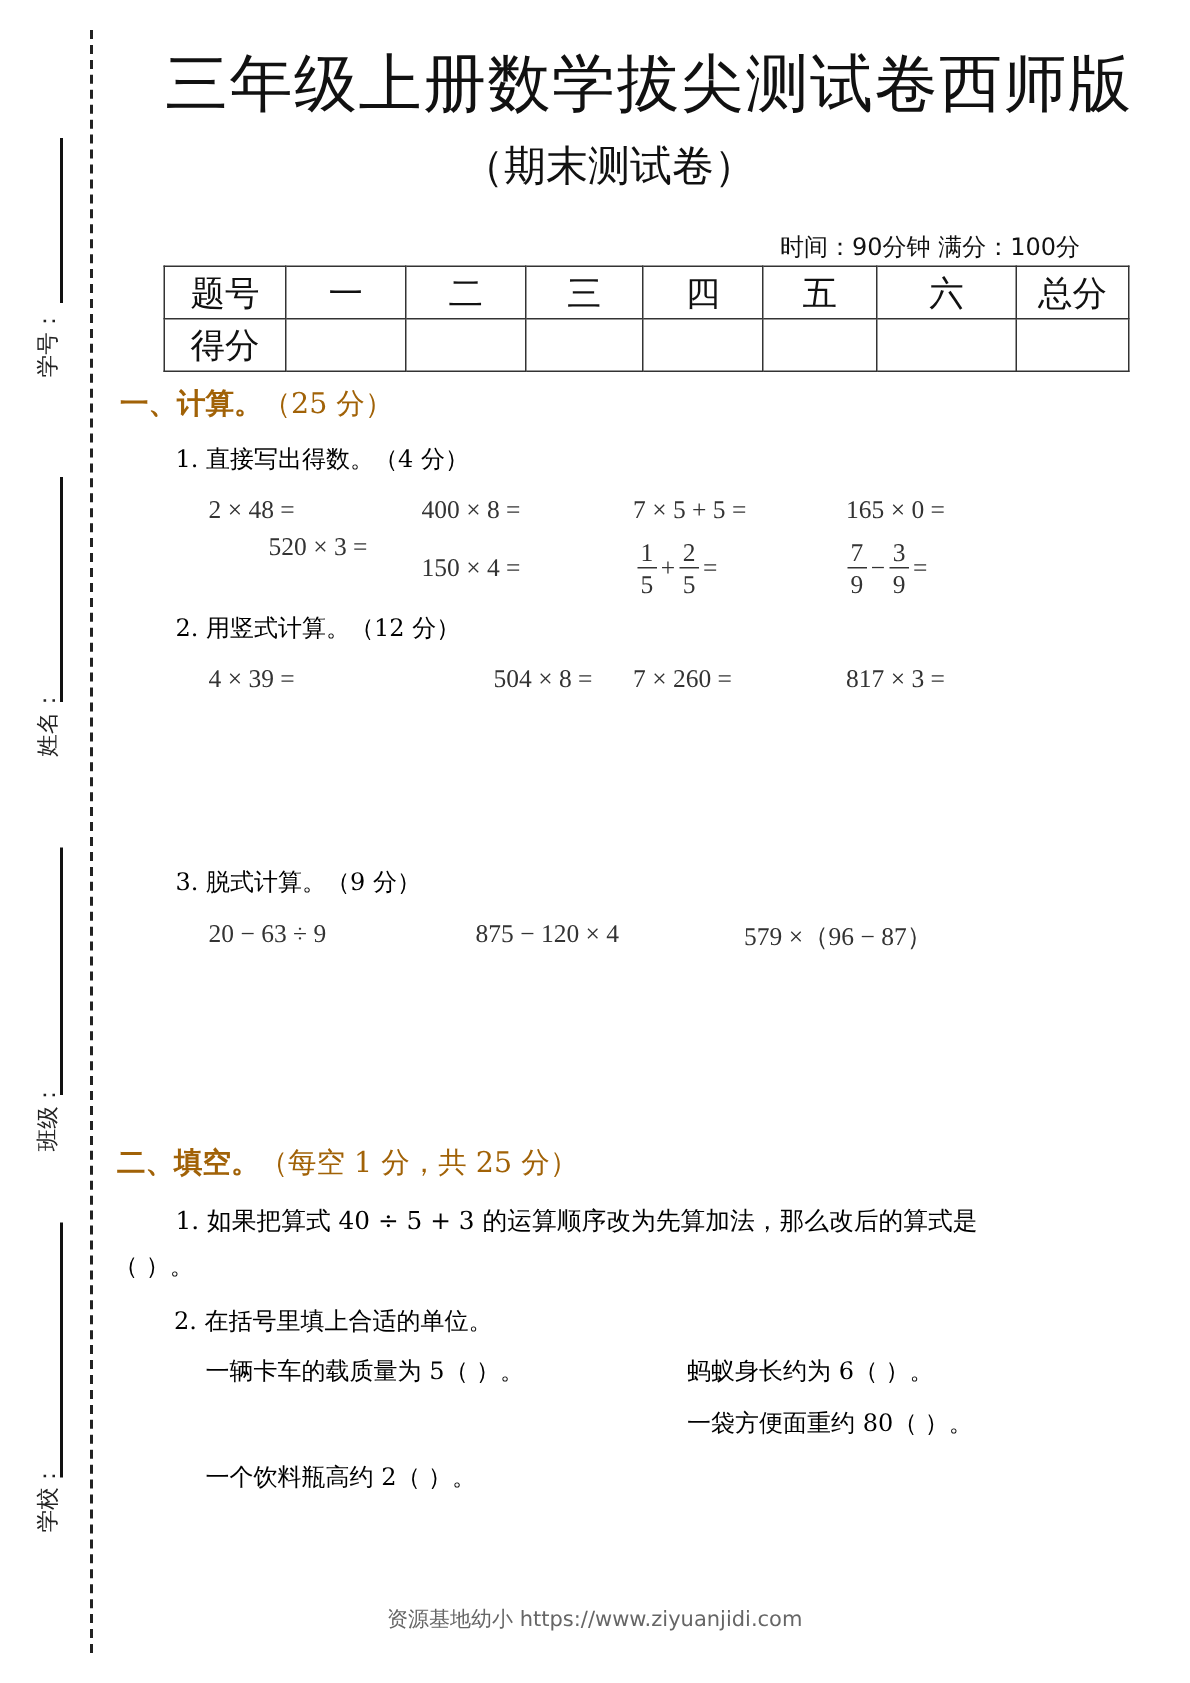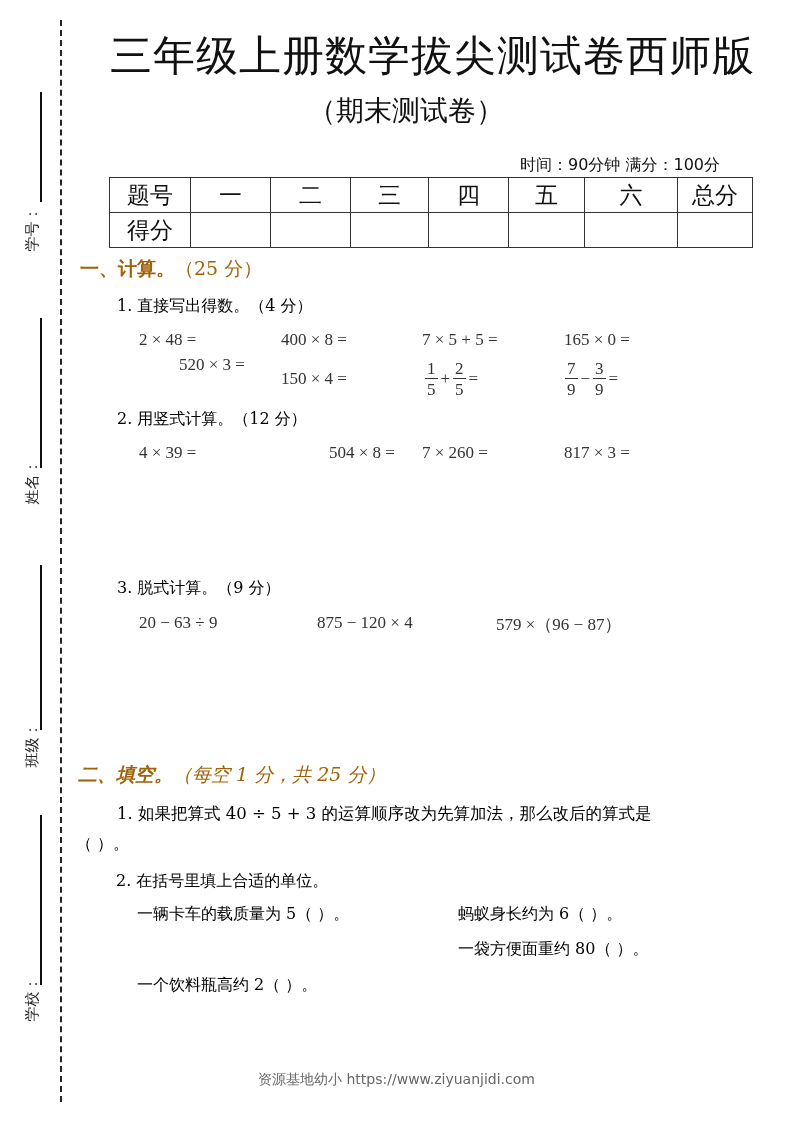--- a/index.html
+++ b/index.html
@@ -161,21 +161,21 @@
 <div class="expr" style="left:139px;top:443px;">4 × 39 =</div>
 <div class="expr" style="left:281px;top:443px;margin-left:48px;">504 × 8 =</div>
 <div class="expr" style="left:422px;top:443px;">7 × 260 =</div>
 <div class="expr" style="left:564px;top:443px;">817 × 3 =</div>
 
 <div class="q" style="left:117px;top:578px;">3. 脱式计算。（9 分）</div>
 <div class="expr" style="left:139px;top:613px;">20 − 63 ÷ 9</div>
 <div class="expr" style="left:317px;top:613px;">875 − 120 × 4</div>
 <div class="expr" style="left:496px;top:613px;">579 ×（96 − 87）</div>
 
-<div class="sec-head" style="left:78px;top:762px;font-style:italic;">
+<div class="sec-head" style="left:78px;top:762px;">
   <b>二、填空。</b><span>（每空 1 分，共 25 分）</span>
 </div>
 
 <div class="q" style="left:117px;top:803px;font-size:16.5px;">1. 如果把算式 40 ÷ 5 + 3 的运算顺序改为先算加法，那么改后的算式是</div>
 <div class="q" style="left:76px;top:834px;">（                    ）。</div>
 
 <div class="q" style="left:116px;top:871px;">2. 在括号里填上合适的单位。</div>
 <div class="q" style="left:137px;top:904px;">一辆卡车的载质量为 5（      ）。</div>
 <div class="q" style="left:458px;top:904px;text-align:center;">蚂蚁身长约为 6（      ）。</div>
 <div class="q" style="left:137px;top:939px;margin-top:36px;">一个饮料瓶高约 2（      ）。</div>

